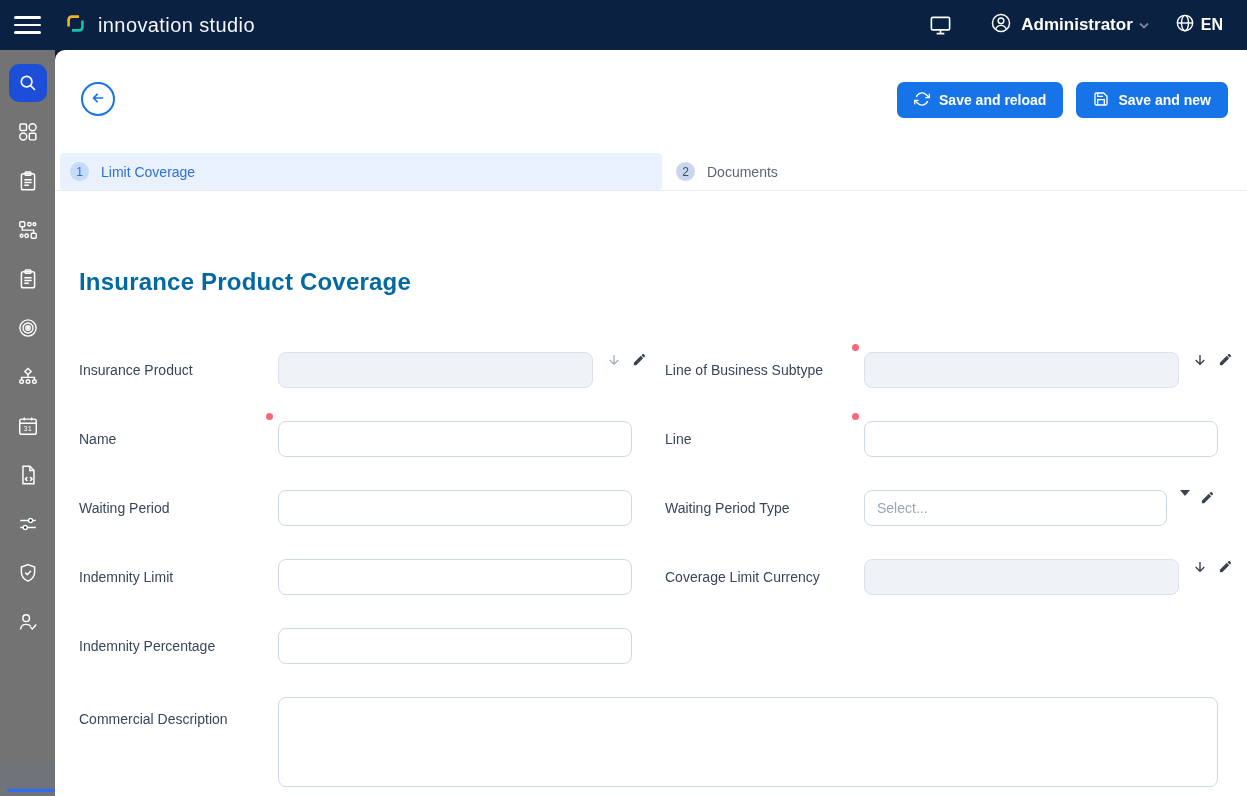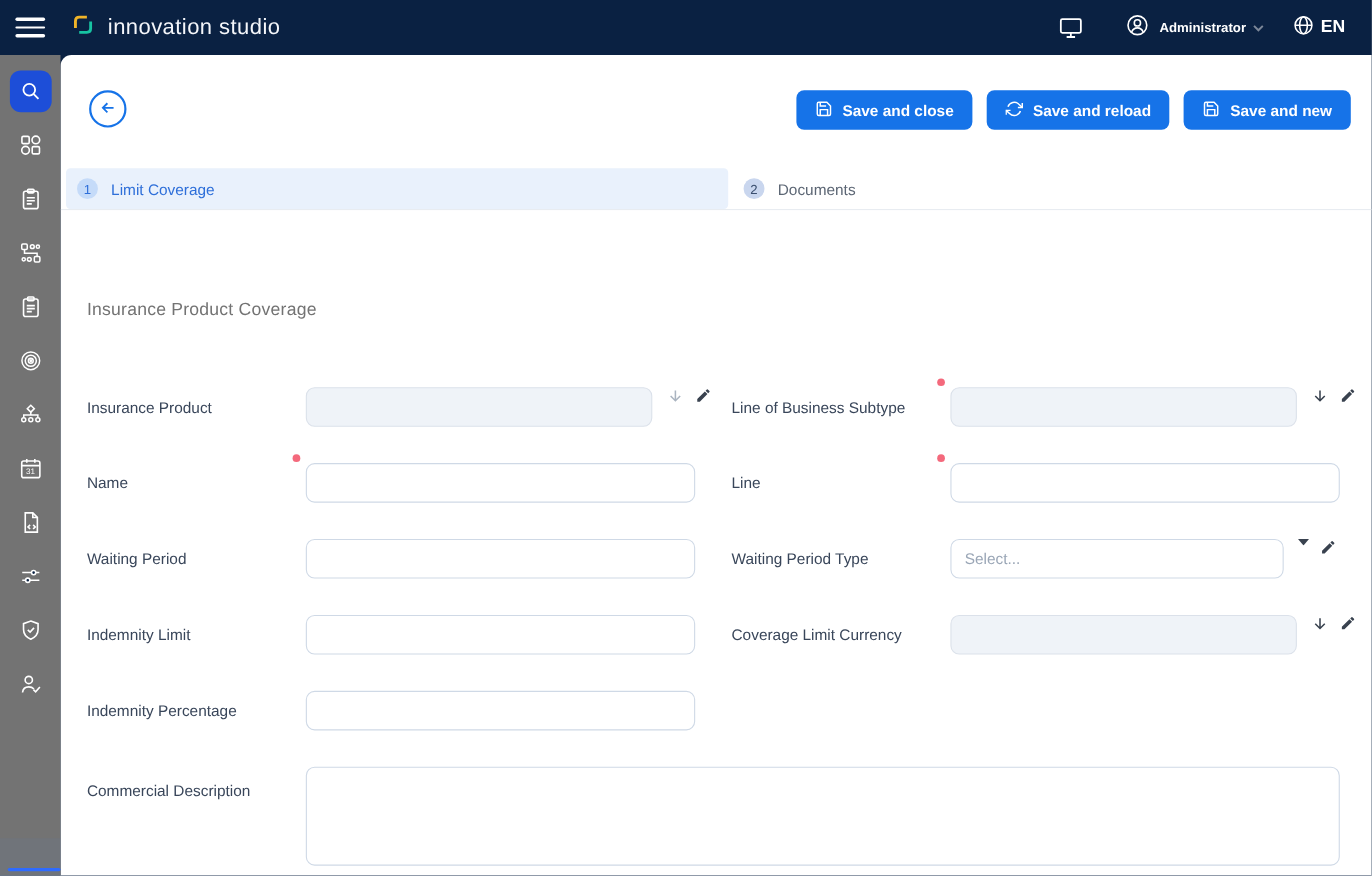--- a/index.html
+++ b/index.html
@@ -14,21 +14,21 @@
     background:#0a2142; display:flex; align-items:center; padding:0 24px 0 14px;
     color:#fff; z-index:5;
   }
   .hamburger { width:27px; display:flex; flex-direction:column; gap:5px; cursor:pointer; }
   .hamburger span { display:block; height:2.6px; background:#fff; border-radius:2px; }
   .brand { display:flex; align-items:center; margin-left:24px; gap:12px; }
   .brand-name { font-size:20px; font-weight:400; letter-spacing:.4px; color:#f4f6fa; }
   .topbar-right { margin-left:auto; display:flex; align-items:center; }
   .tb-icon { display:flex; align-items:center; cursor:pointer; }
   .admin-group { display:flex; align-items:center; margin-left:38px; cursor:pointer; }
-  .admin-name { font-size:12px; font-weight:bold; margin-left:9px; }
+  .admin-name { font-size:17px; font-weight:bold; margin-left:9px; }
   .caret { margin-left:6px; display:flex; }
   .lang-group { display:flex; align-items:center; margin-left:26px; cursor:pointer; }
   .lang-label { font-size:16px; font-weight:bold; margin-left:6px; }
   
   .sidebar {
     position:absolute; top:50px; left:0; bottom:0; width:55px;
     background:#737373; z-index:4; padding-top:14px;
     display:flex; flex-direction:column; align-items:center; gap:11px;
   }
   .side-item {
@@ -77,21 +77,21 @@
     width:19px; height:19px; border-radius:50%; font-size:12px;
     display:flex; align-items:center; justify-content:center;
   }
   .tab-main .tab-badge { background:#c5dbf9; color:#2e6fd9; }
   .tab-docs .tab-badge { background:#c9d6ee; color:#3a4e6e; }
   .tab-label { font-size:14px; }
   .tab-main .tab-label { color:#2e6fd9; }
   .tab-docs .tab-label { color:#5c6674; }
   
   .page-title {
-    margin:77px 0 0 24px; font-size:16px; font-weight:400; color:#737373;
+    margin:77px 0 0 24px; font-size:24px; font-weight:700; color:#0369a1;
     letter-spacing:.2px; line-height:28px;
   }
   .form { margin-top:56px; padding-left:24px; }
   .row { display:flex; margin-bottom:33px; }
   .field { display:flex; align-items:center; }
   .field-left { width:586px; }
   .f-label { width:199px; font-size:14px; color:#39465a; flex:none; padding-right:10px; }
   .control { position:relative; display:flex; align-items:flex-start; }
   .req-dot {
     position:absolute; top:-8px; left:-12px; width:7px; height:7px;
@@ -293,29 +293,20 @@
 
   <div class="content-header">
     <button class="back-btn">
       <span>
         <svg width="18" height="18" viewBox="0 0 24 24" fill="none" stroke="#1673e8" stroke-width="2.2">
           <path d="M19 12H6M11.5 6.5 6 12l5.5 5.5"></path>
         </svg>
       </span>
     </button>
     <div class="actions">
-      <button class="btn">
-        <span>
-          <svg width="16" height="16" viewBox="0 0 24 24" fill="none" stroke="#fff" stroke-width="2">
-            <path d="M19 21H5a2 2 0 0 1-2-2V5a2 2 0 0 1 2-2h11l5 5v11a2 2 0 0 1-2 2Z"></path>
-            <path d="M17 21v-8H7v8M7 3v5h8"></path>
-          </svg>
-        </span>
-        <span>Save and close</span>
-      </button>
       <button class="btn">
         <span>
           <svg width="16" height="16" viewBox="0 0 24 24" fill="none" stroke="#fff" stroke-width="2">
             <path d="M23 4v6h-6M1 20v-6h6"></path>
             <path d="M3.5 9a9 9 0 0 1 14.9-3.4L23 10M1 14l4.6 4.4A9 9 0 0 0 20.5 15"></path>
           </svg>
         </span>
         <span>Save and reload</span>
       </button>
       <button class="btn">

